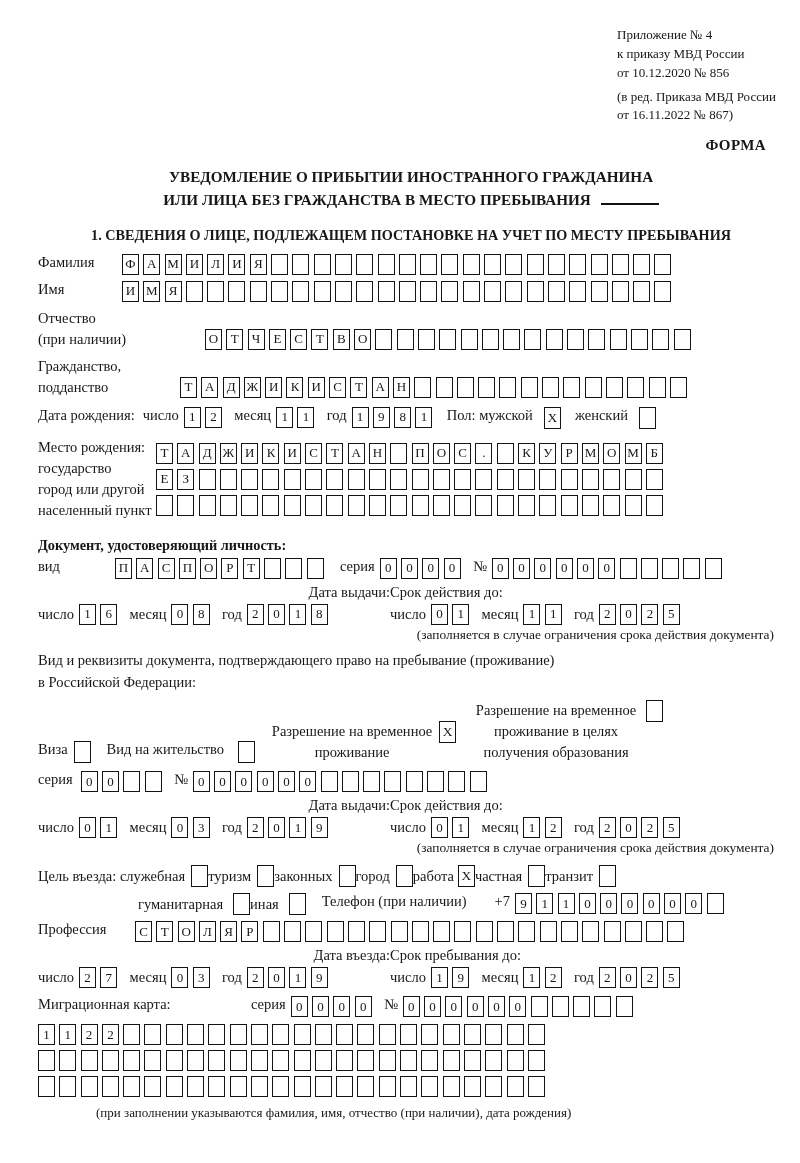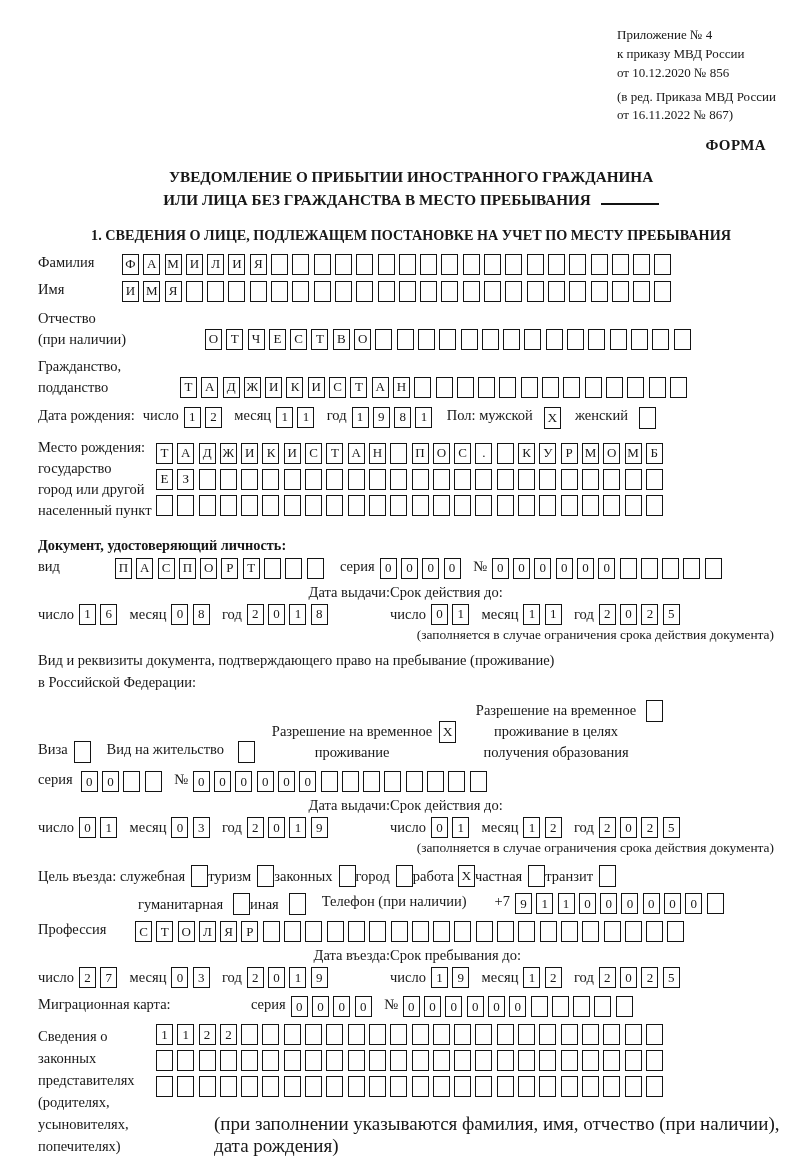--- a/index.html
+++ b/index.html
@@ -32,21 +32,21 @@
   .drow{display:flex;align-items:center;margin-top:3px}
   .drow .g1{flex:0 0 352px}
   .fillnote{text-align:right;padding-right:10px;font-size:13.4px;margin-top:2px}
   .ptext{margin-top:7px;line-height:1.5}
   .opt{display:flex;align-items:flex-start;margin-right:16px}
   .opt .wrap{display:inline-block;text-align:center;line-height:1.45}
   .opt .w150{width:162px}
   .opt .w170{width:168px}
   .gapr{margin-right:0;display:flex;align-items:center}
   .indent{margin-left:100px}
-  .note2{margin:16px 0 0 58px;font-size:19px}
+  .note2{margin:8px 0 0 58px;font-size:13px}
 </style>
 </head>
 <body>
 
 <div class="page">
 
   <div class="hdr">
     <div>Приложение № 4</div>
     <div>к приказу МВД России</div>
     <div>от 10.12.2020 № 856</div>
@@ -648,28 +648,20 @@
           <span class="cell">0</span>
           <span class="cell"></span>
           <span class="cell"></span>
           <span class="cell"></span>
           <span class="cell"></span>
           <span class="cell"></span>
         </span>
     </div>
 
     <div class="row top" style="margin-top:7px">
-      <span class="lines" style="width:118px;line-height:22px">
-        <div>Сведения о</div>
-        <div>законных</div>
-        <div>представителях</div>
-        <div>(родителях,</div>
-        <div>усыновителях,</div>
-        <div>попечителях)</div>
-      </span>
       <span>
         <span class="boxrows" style="display:block">
           <span class="cells">
               <span class="cell">1</span>
               <span class="cell">1</span>
               <span class="cell">2</span>
               <span class="cell">2</span>
               <span class="cell"></span>
               <span class="cell"></span>
               <span class="cell"></span>

